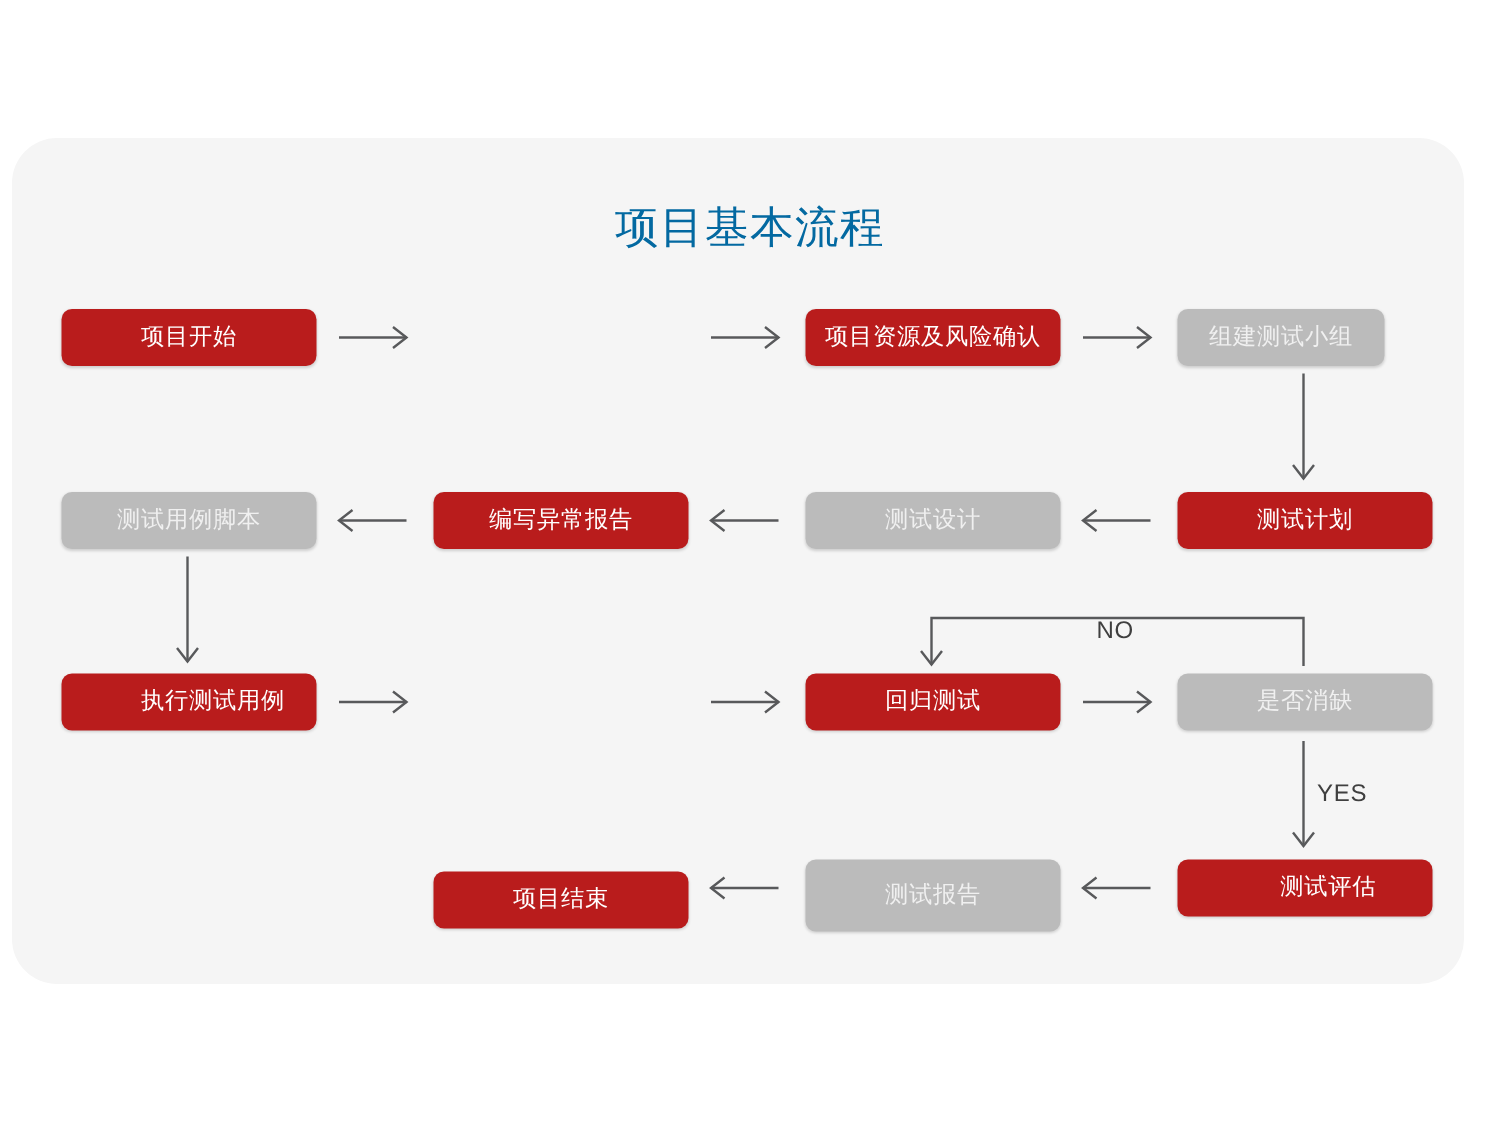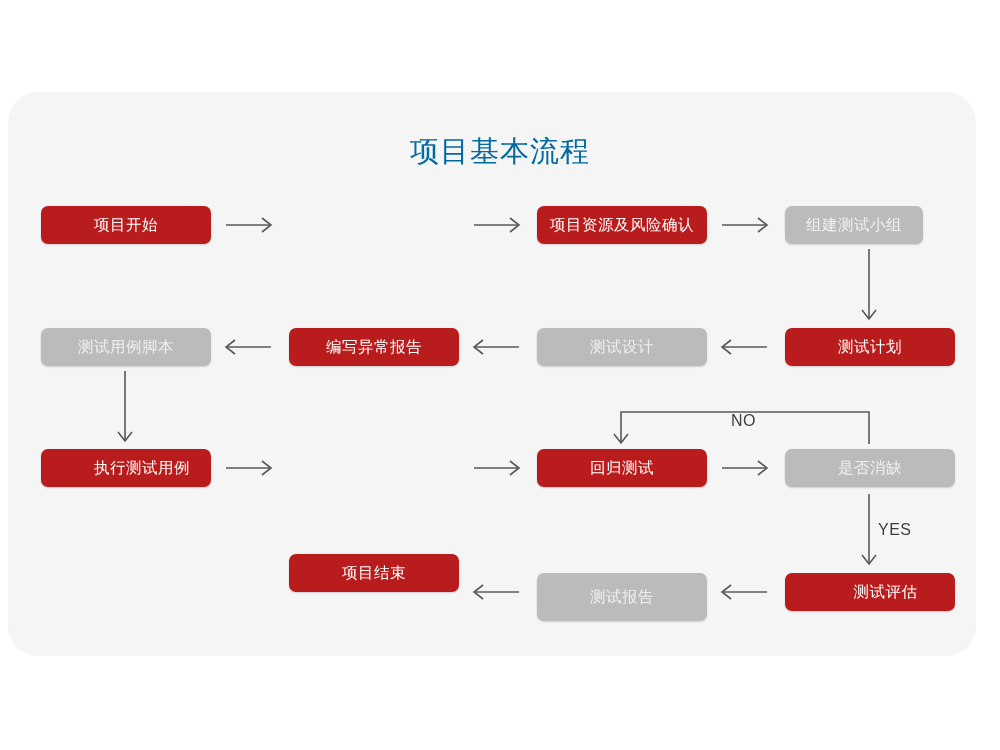--- a/index.html
+++ b/index.html
@@ -167,20 +167,20 @@
 
   <div class="node gray" style="left:41px; top:328px; width:170px; height:38px;">测试用例脚本</div>
   <div class="node purple" style="left:289px; top:328px; width:170px; height:38px;">编写异常报告</div>
   <div class="node gray" style="left:537px; top:328px; width:170px; height:38px;">测试设计</div>
   <div class="node purple" style="left:785px; top:328px; width:170px; height:38px;">测试计划</div>
 
   <div class="node purple" style="left:41px; top:449px; width:170px; height:38px;padding-left:32px;">执行测试用例</div>
   <div class="node purple" style="left:537px; top:449px; width:170px; height:38px;">回归测试</div>
   <div class="node gray" style="left:785px; top:449px; width:170px; height:38px;">是否消缺</div>
 
-  <div class="node purple" style="left:289px; top:554px; width:170px; height:38px;">项目结束</div>
+  <div class="node purple" style="left:289px; top:581px; width:170px; height:38px;">项目结束</div>
   <div class="node gray" style="left:537px; top:573px; width:170px; height:48px;">测试报告</div>
   <div class="node purple" style="left:785px; top:573px; width:170px; height:38px;padding-left:31px;">测试评估</div>
 
   <div class="lbl" style="left:731px; top:412px;">NO</div>
   <div class="lbl" style="left:878px; top:521px;">YES</div>
 
 </div>
 
 </body></html>

